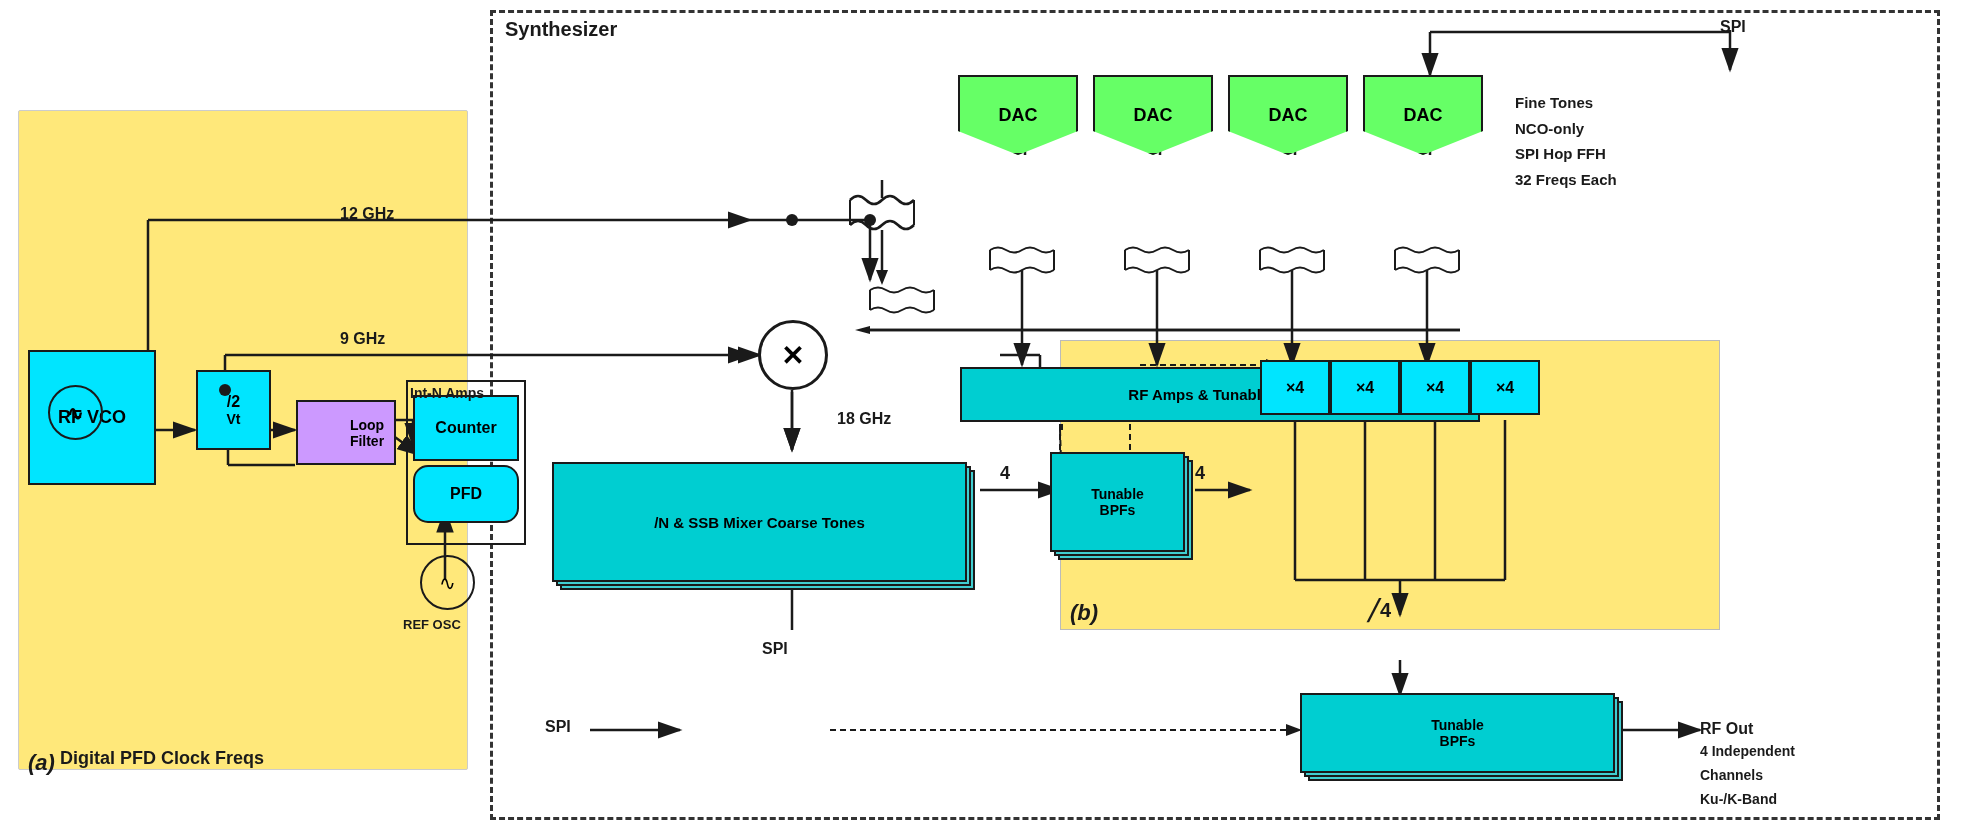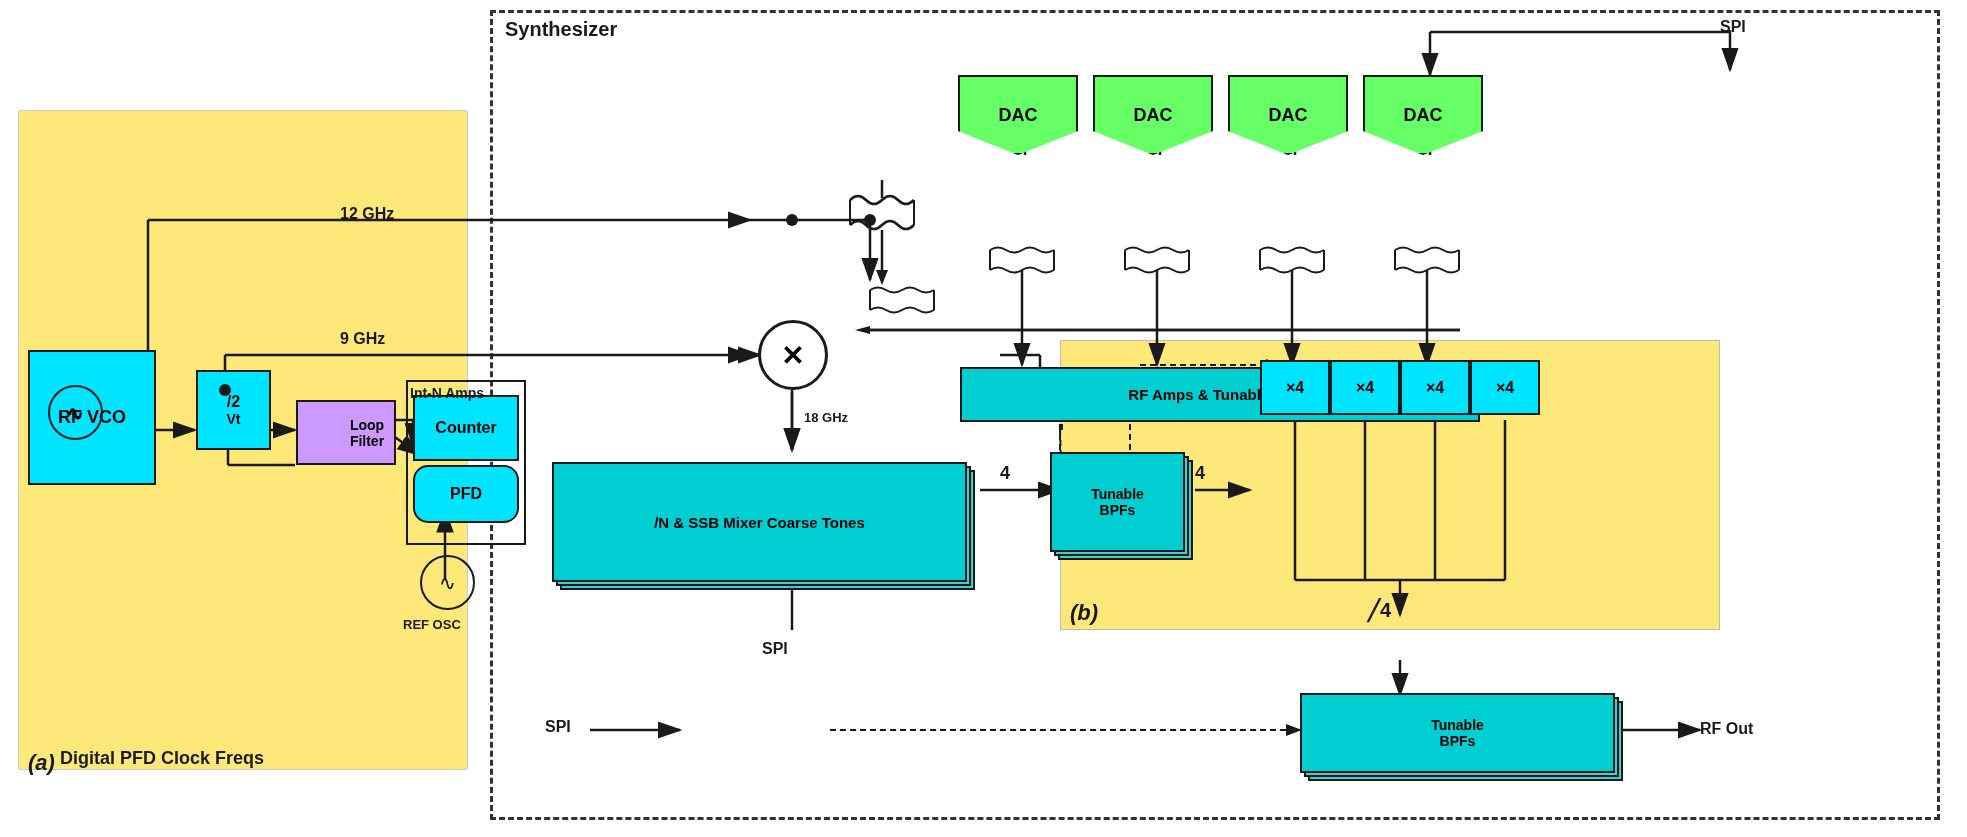--- a/index.html
+++ b/index.html
@@ -414,36 +414,47 @@
       <span>Tunable<br>BPFs</span>
     </div>
   </div>
 
   <div class="label" style="left:505px; top:18px; font-size:20px;">Synthesizer</div>
 
   <div class="label" style="left:340px; top:195px; font-size:16px;margin-top:10px;">12 GHz</div>
 
   <div class="label" style="left:340px; top:330px; font-size:16px;">9 GHz</div>
 
-  <div class="label" style="left:804px; top:410px; font-size:13px;">18 GHz</div>
+  <div class="label" style="left:837px; top:410px; font-size:16px;">18 GHz</div>
 
   <div class="label" style="left:1720px; top:18px; font-size:16px;">SPI</div>
 
   <div class="label" style="left:545px; top:718px; font-size:16px;">SPI</div>
 
   <div class="label" style="left:762px; top:640px; font-size:16px;">SPI</div>
 
   <div class="label" style="left:1000px; top:463px; font-size:18px; font-weight:900;">4</div>
   <div class="label" style="left:1195px; top:463px; font-size:18px; font-weight:900;">4</div>
 
   <div class="label" style="left:1368px; top:598px; font-size:20px; font-weight:900;">╱4</div>
 
   <div class="label" style="left:1700px; top:720px; font-size:16px;">RF Out</div>
 
-
+  <div class="note-text" style="left:1515px; top:90px; line-height:1.7;">
+    <div>Fine Tones</div>
+    <div>NCO-only</div>
+    <div>SPI Hop FFH</div>
+    <div>32 Freqs Each</div>
+  </div>
+
+  <div class="note-text" style="left:1700px; top:740px; line-height:1.7; font-size:14px;">
+    <div>4 Independent</div>
+    <div>Channels</div>
+    <div>Ku-/K-Band</div>
+  </div>
 
   <div class="section-label" style="left:28px; top:750px; font-size:22px; font-style:italic;">(a)</div>
 
   <div class="section-label" style="left:60px; top:748px; font-size:18px;">Digital PFD Clock Freqs</div>
 
   <div class="section-label" style="left:1070px; top:600px; font-size:22px; font-style:italic;">(b)</div>
 
   <div style="position:absolute; left:864px; top:214px; width:12px; height:12px; background:#1a1a1a; border-radius:50%; z-index:15;"></div>
 
   <div style="position:absolute; left:219px; top:384px; width:12px; height:12px; background:#1a1a1a; border-radius:50%; z-index:15;"></div>

